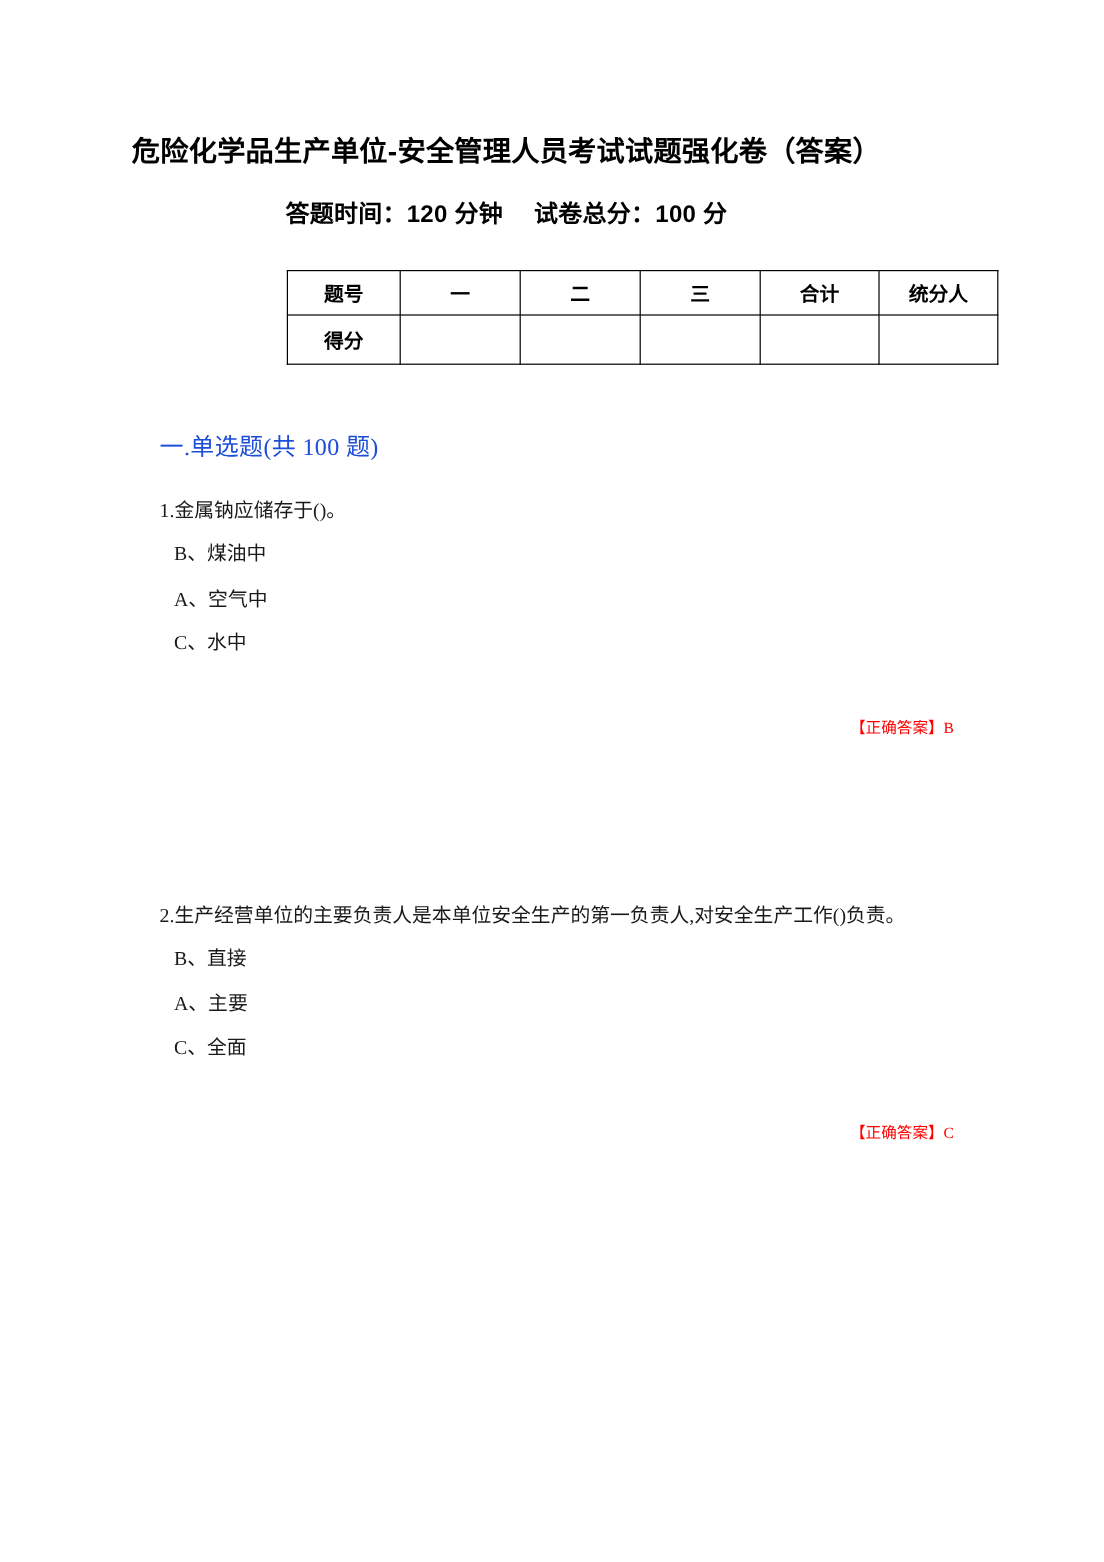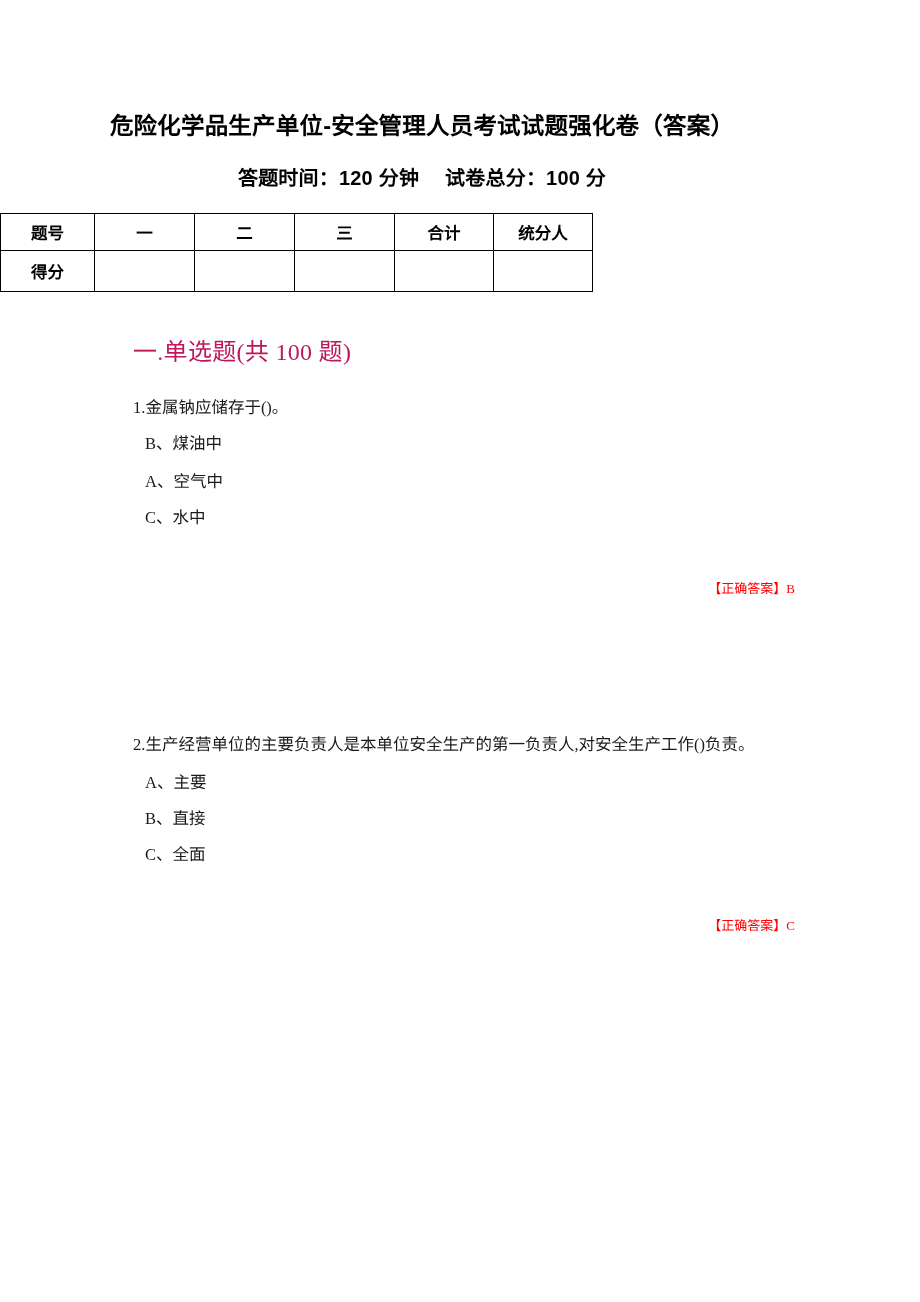--- a/index.html
+++ b/index.html
@@ -46,24 +46,24 @@
     padding-top: 21px;
     letter-spacing: 0.2px;
   }
   .subtitle-gap {
     display: inline-block;
     width: 26px;
   }
 
   
   .score-table-wrap {
-    margin: 0;
+    margin: 12px;
     padding-top: 22px;
     display: flex;
-    justify-content: flex-start;
+    justify-content: flex-end;
   }
   table.score-table {
     border-collapse: collapse;
     width: 592px;
     table-layout: fixed;
     font-family: "Liberation Sans", "DejaVu Sans", sans-serif;
   }
   table.score-table td {
     border: 1px solid #000000;
     height: 36px;
@@ -84,23 +84,23 @@
   table.score-table col.c4 { width: 99px; }
   table.score-table col.c5 { width: 99px; }
 
   
   .content {
     padding: 0 0 0 133px;
     width: 662px;
     box-sizing: content-box;
   }
   .section-heading {
-    font-size: 24px;
+    font-size: 20px;
     font-family: "Liberation Serif", "DejaVu Serif", serif;
-    color: #be185d;
+    color: #1d4ed8;
     margin: 0;
     padding-top: 40px;
     letter-spacing: 0.3px;
   }
 
   .question-block {
     margin: 0;
   }
   .q-stem {
     font-size: 16.5px;
@@ -184,21 +184,21 @@
     <div class="question-block">
       <p class="q-stem sp-q1-stem">1.金属钠应储存于()。</p>
       <p class="q-option">B、煤油中</p>
       <p class="q-option sp-opt-first">A、空气中</p>
       <p class="q-option">C、水中</p>
       <p class="q-answer sp-answer"><span>【正确答案】</span><span class="ans-letter">B</span></p>
     </div>
 
     <div class="question-block">
       <p class="q-stem sp-next-q">2.生产经营单位的主要负责人是本单位安全生产的第一负责人,对安全生产工作()负责。</p>
+      <p class="q-option">B、直接</p>
       <p class="q-option sp-opt-first">A、主要</p>
-      <p class="q-option">B、直接</p>
       <p class="q-option">C、全面</p>
       <p class="q-answer sp-answer"><span>【正确答案】</span><span class="ans-letter">C</span></p>
     </div>
 
 
   </div>
 </div>
 
 </body></html>

